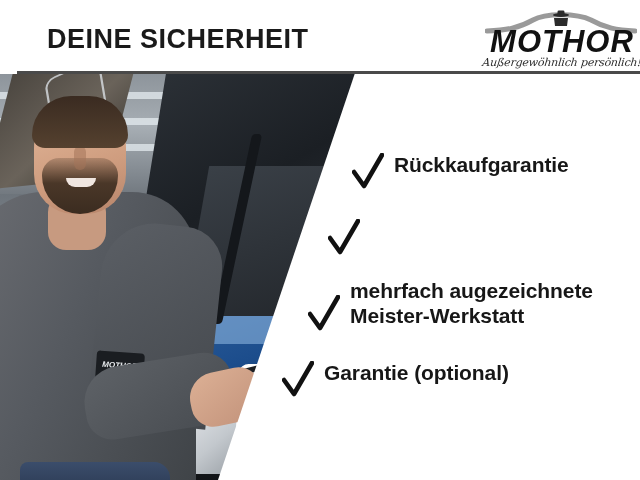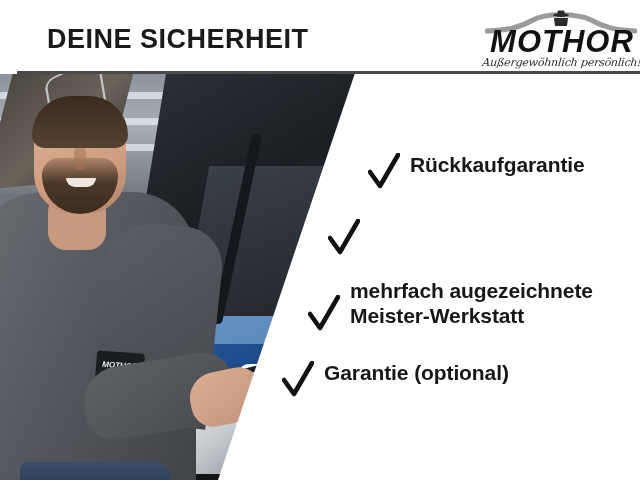--- a/index.html
+++ b/index.html
@@ -365,21 +365,21 @@
     margin-right: 10px;
   }
   .benefit-text {
     font-size: 21px;
     font-weight: bold;
     color: #171717;
     line-height: 1.18;
     white-space: pre-line;
     letter-spacing: -0.1px;
   }
-  #benefit-0 { left: 368px; top: 80px; }
+  #benefit-0 { left: 352px; top: 80px; }
   #benefit-1 { left: 328px; top: 146px; }
   #benefit-2 { left: 308px; top: 206px; }
   #benefit-3 { left: 282px; top: 288px; }
 </style>
 </head>
 <body>
 
 <div id="page">
 
   <div id="photo">

